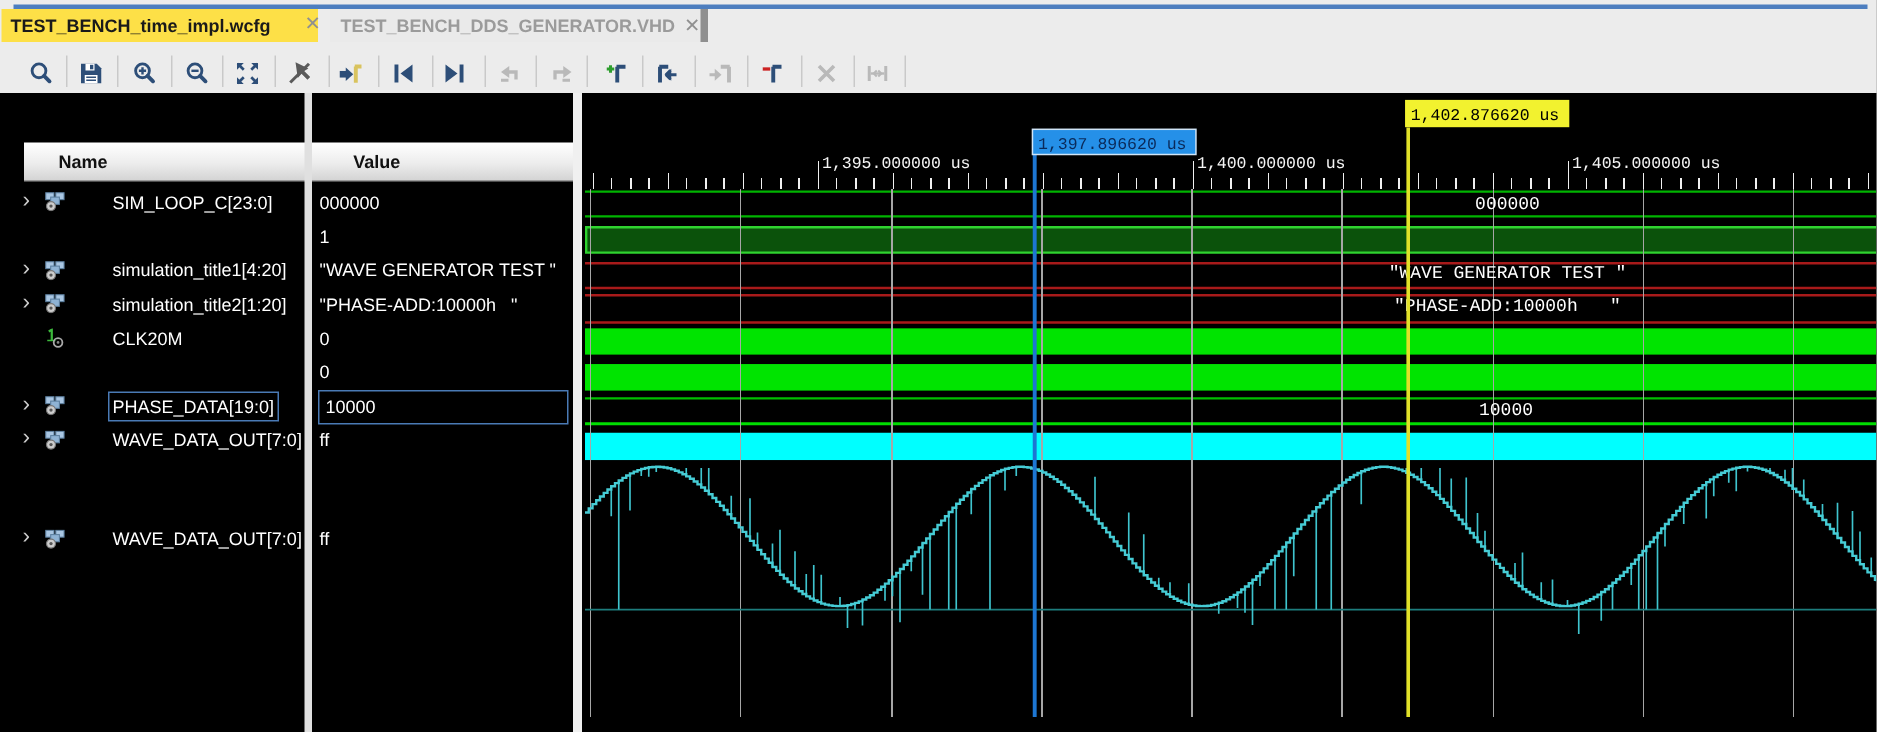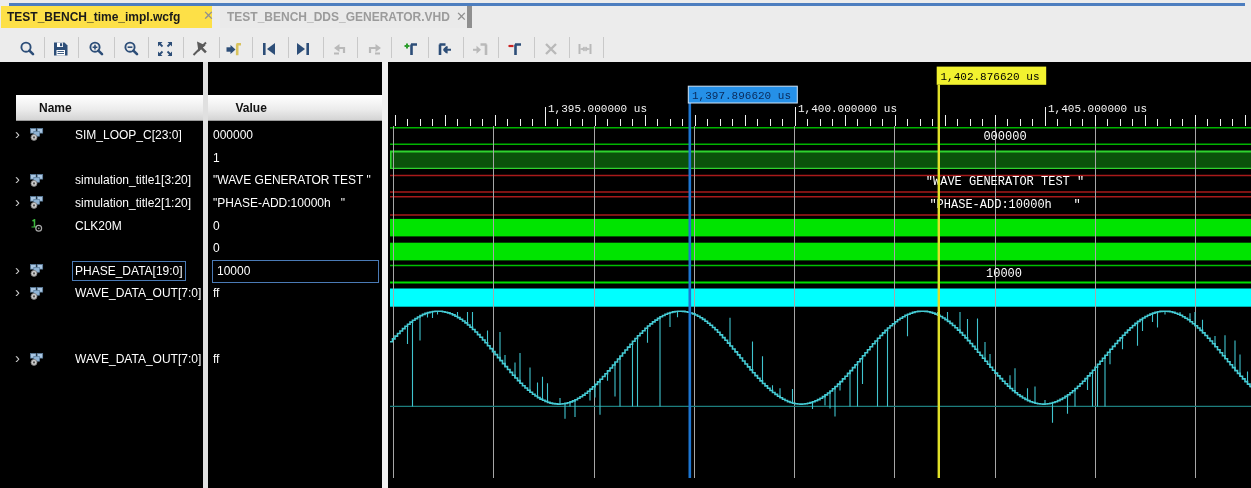--- a/index.html
+++ b/index.html
@@ -174,21 +174,21 @@
       </div>
 <div class="nrow" style="top:107.7px">
         <span class="arr">›</span>
         <span class="ric"><svg width="14" height="13" viewBox="0 0 14 13">
             <rect x="0.5" y="0.5" width="5.5" height="4.6" fill="#a9c6e2" stroke="#5b7e9e" stroke-width="0.7"></rect>
             <rect x="7.2" y="0.5" width="5.5" height="4.6" fill="#a9c6e2" stroke="#5b7e9e" stroke-width="0.7"></rect>
             <rect x="3.8" y="3.4" width="5.8" height="4.8" fill="#8fb3d4" stroke="#5b7e9e" stroke-width="0.7"></rect>
             <circle cx="4" cy="9.4" r="3" fill="#cccccc" stroke="#777" stroke-width="0.8"></circle>
             <circle cx="4" cy="9.4" r="1.1" fill="#555"></circle>
           </svg></span>
-        <span class="nm">simulation_title1[3:20]</span>
+        <span class="nm">simulation_title1[4:20]</span>
       </div>
 <div class="vrow" style="top:107.7px">
         <span class="vt">"WAVE GENERATOR TEST "</span>
       </div>
 <div class="nrow" style="top:130.3px">
         <span class="arr">›</span>
         <span class="ric"><svg width="14" height="13" viewBox="0 0 14 13">
             <rect x="0.5" y="0.5" width="5.5" height="4.6" fill="#a9c6e2" stroke="#5b7e9e" stroke-width="0.7"></rect>
             <rect x="7.2" y="0.5" width="5.5" height="4.6" fill="#a9c6e2" stroke="#5b7e9e" stroke-width="0.7"></rect>
             <rect x="3.8" y="3.4" width="5.8" height="4.8" fill="#8fb3d4" stroke="#5b7e9e" stroke-width="0.7"></rect>

